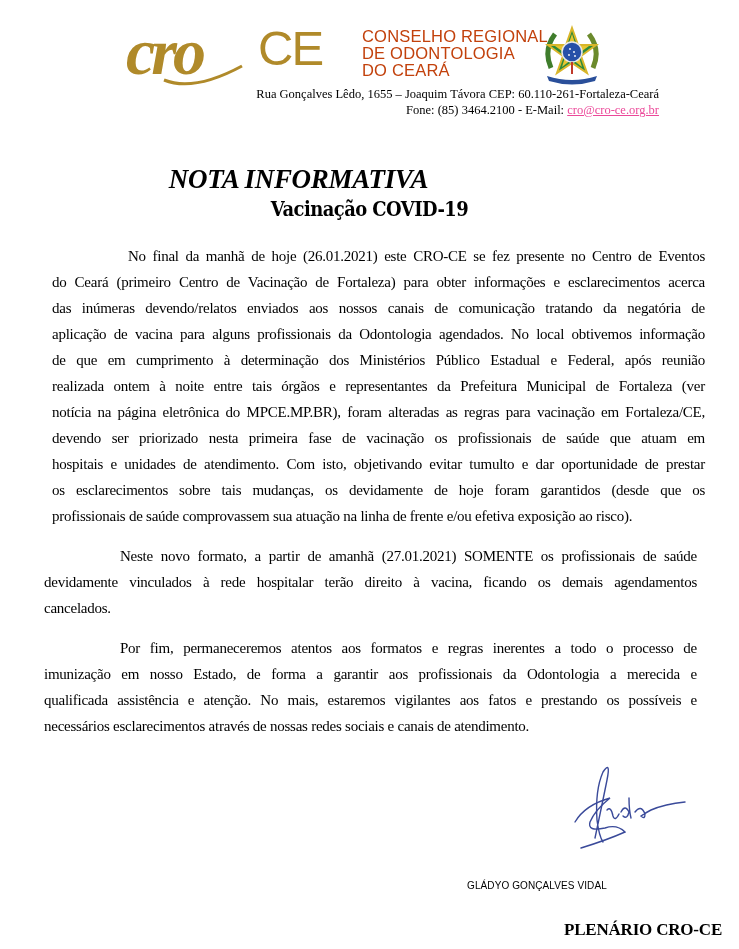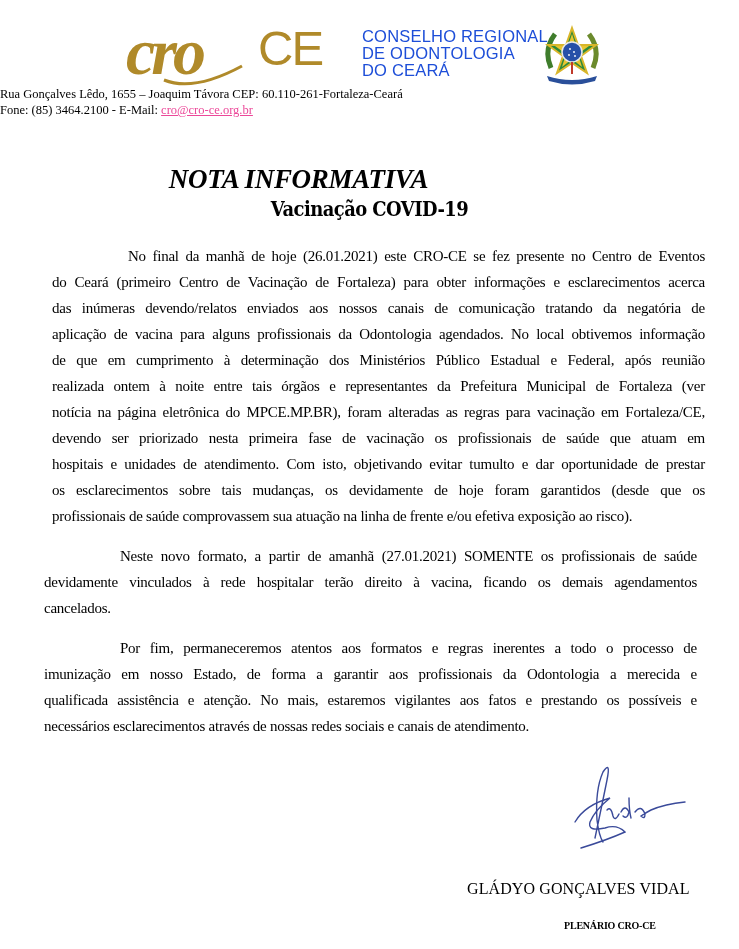--- a/index.html
+++ b/index.html
@@ -2,43 +2,43 @@
 <html><head>
 <meta charset="utf-8">
 <style>
   html, body { margin: 0; padding: 0; background: #ffffff; }
   body { width: 739px; height: 949px; position: relative; overflow: hidden; color: #000; }
   .abs { position: absolute; }
 
   
   #logo-cro { left: 124px; top: 20px; width: 130px; height: 66px; }
   #logo-ce { left: 258px; top: 16px; font-family: "Liberation Sans", sans-serif; font-weight: 300; font-size: 49px; color: #b08a2a; letter-spacing: -2px; line-height: 64px; }
-  #council-name { left: 362px; top: 28px; font-family: "Liberation Sans", sans-serif; font-size: 16.5px; color: #1d4ed8; line-height: 17px; letter-spacing: 0.2px; }
+  #council-name { left: 362px; top: 28px; font-family: "Liberation Sans", sans-serif; font-size: 16.5px; color: #c2410c; line-height: 17px; letter-spacing: 0.2px; }
   #council-name div { white-space: nowrap; }
   #coat-of-arms { left: 541px; top: 24px; width: 62px; height: 62px; }
-  #address { left: 0; width: 659px; top: 86px; text-align: left; font-family: "Liberation Serif", serif; font-size: 12.5px; line-height: 16px; box-sizing: border-box; }
+  #address { left: 0; width: 659px; top: 86px; text-align: right; font-family: "Liberation Serif", serif; font-size: 12.5px; line-height: 16px; box-sizing: border-box; }
   #address a { color: #ec4899; text-decoration: underline; }
 
   
   #title { left: 0; width: 597px; top: 164px; text-align: center; font-family: "Liberation Serif", serif; font-weight: bold; font-size: 27px; letter-spacing: -0.3px; font-style: italic; }
   #subtitle { left: 0; width: 739px; top: 198px; text-align: center; font-family: "DejaVu Serif", serif; font-weight: bold; font-size: 19.5px; letter-spacing: -0.6px; transform: scaleX(0.92); }
 
   
   .para { position: absolute; left: 44px; width: 653px; font-family: "Liberation Serif", serif; font-size: 15px; }
   .line { height: 26px; line-height: 26px; white-space: nowrap; text-align: justify; text-align-last: justify; letter-spacing: -0.25px; }
   .line.first { padding-left: 76px; }
   .line.last { text-align-last: left; }
   #para-1 { top: 243px; margin-left: 8px; }
   #para-2 { top: 543px; }
   #para-3 { top: 635px; }
 
   
   #signature { left: 555px; top: 760px; width: 140px; height: 95px; }
-  #signer-name { left: 467px; top: 880px; font-family: Liberation Serif, serif; font-size: 16px; letter-spacing: 0.1px; text-align: right; }
-  #signer-org { left: 564px; top: 920px; font-family: "Liberation Serif", serif; font-weight: bold; font-size: 10px; letter-spacing: -0.2px; }
+  #signer-name { left: 467px; top: 880px; font-family: Liberation Sans, sans-serif; font-size: 10px; letter-spacing: 0.1px; text-align: right; }
+  #signer-org { left: 564px; top: 920px; font-family: "Liberation Serif", serif; font-weight: bold; font-size: 17px; letter-spacing: -0.2px; }
 </style>
 </head>
 <body>
 
 <svg id="logo-cro" class="abs" viewBox="0 0 130 66">
   <text x="2" y="54" font-family="Liberation Serif, serif" font-style="italic" font-weight="bold" font-size="66" fill="#b08a2a" letter-spacing="-4">cro</text>
   <path d="M40 60 Q 70 72 118 46" stroke="#b08a2a" stroke-width="3" fill="none"></path>
 </svg>
 <div id="logo-ce" class="abs">CE</div>
 

